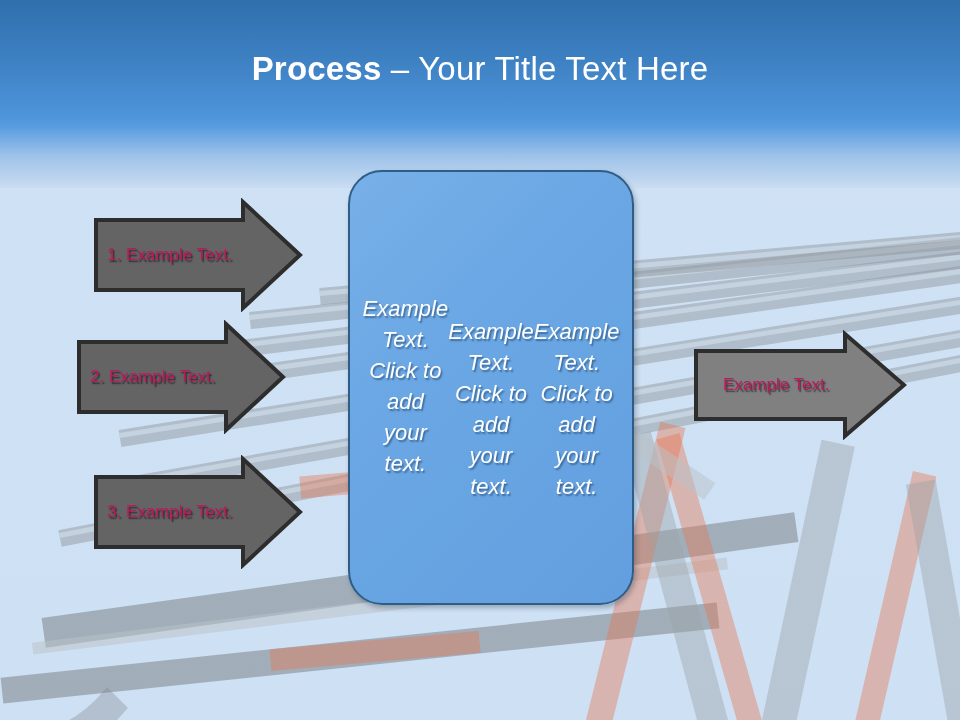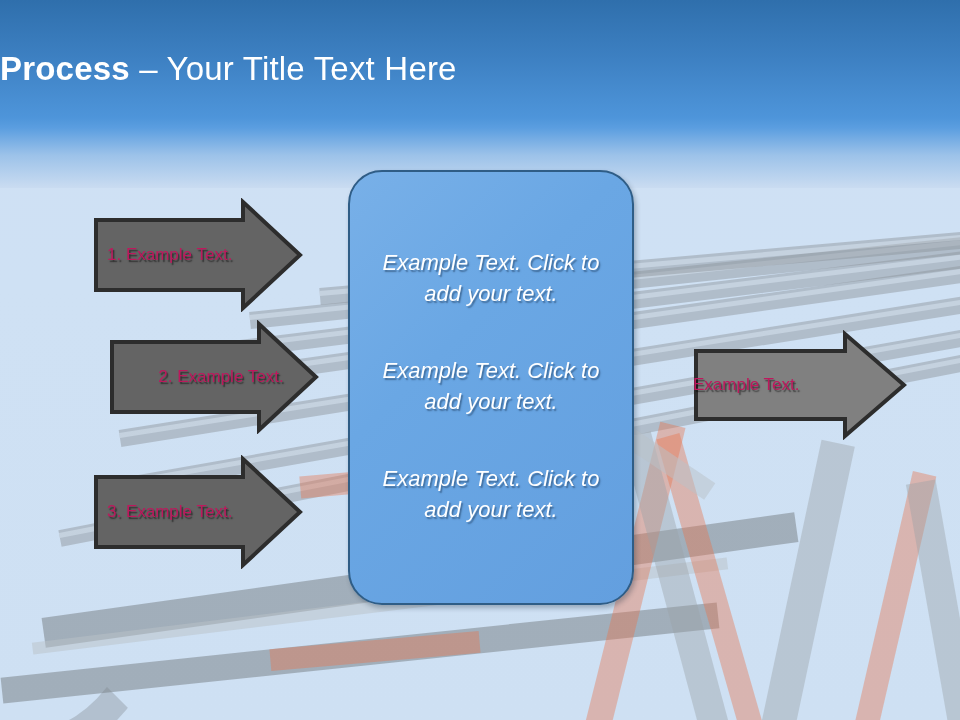--- a/index.html
+++ b/index.html
@@ -93,20 +93,21 @@
     height: 60px;
     z-index: 2;
     background: linear-gradient(to bottom, #5b9ee0 0%, #9cc2e9 45%, #cadcf1 100%);
   }
 
   .slide-title {
     position: absolute;
     left: 0;
     top: 49px;
     width: 960px;
+    text-align: center;
     color: #ffffff;
     font-size: 33px;
     line-height: 40px;
     letter-spacing: .2px;
     white-space: nowrap;
     z-index: 3;
     font-weight: 400;
   }
   .slide-title .strong { font-weight: 700; }
 
@@ -122,43 +123,43 @@
     position: relative;
     z-index: 2;
     color: #be185d;
     font-size: 17px;
     line-height: 20px;
     white-space: nowrap;
     text-shadow: 1.5px 1.5px 1.4px rgba(0,0,0,.55);
   }
 
   #arrow-1 { left: 93px;  top: 198px; width: 210px; height: 114px; }
-  #arrow-2 { left: 109px;  top: 320px; width: 210px; height: 114px; justify-content: center; }
+  #arrow-2 { left: 76px;  top: 320px; width: 210px; height: 114px; }
   #arrow-3 { left: 93px;  top: 455px; width: 210px; height: 114px; text-align: right; }
   #arrow-out { left: 693px; top: 330px; width: 214px; height: 110px; }
 
   #arrow-1 .arrow-label,
   #arrow-2 .arrow-label,
   #arrow-3 .arrow-label { margin-left: 14px; }
-  #arrow-out .arrow-label { }
+  #arrow-out .arrow-label { margin-left: 30px; }
 
   
   #process-box {
     position: absolute;
     left: 348px;
     top: 170px;
     width: 286px;
     height: 435px;
     z-index: 6;
     border-radius: 34px;
     background: linear-gradient(135deg, #78b0e8 0%, #6aa7e4 38%, #639fdf 100%);
     border: 2.5px solid #2f5d86;
     box-shadow: 2px 3px 5px rgba(20,40,60,.30);
     display: flex;
-    flex-direction: column;
+    flex-direction: row;
     justify-content: center;
     align-items: center;
     padding: 18px 22px 22px;
   }
   .box-para {
     color: #ffffff;
     font-style: italic;
     font-size: 22px;
     line-height: 31px;
     text-align: center;

